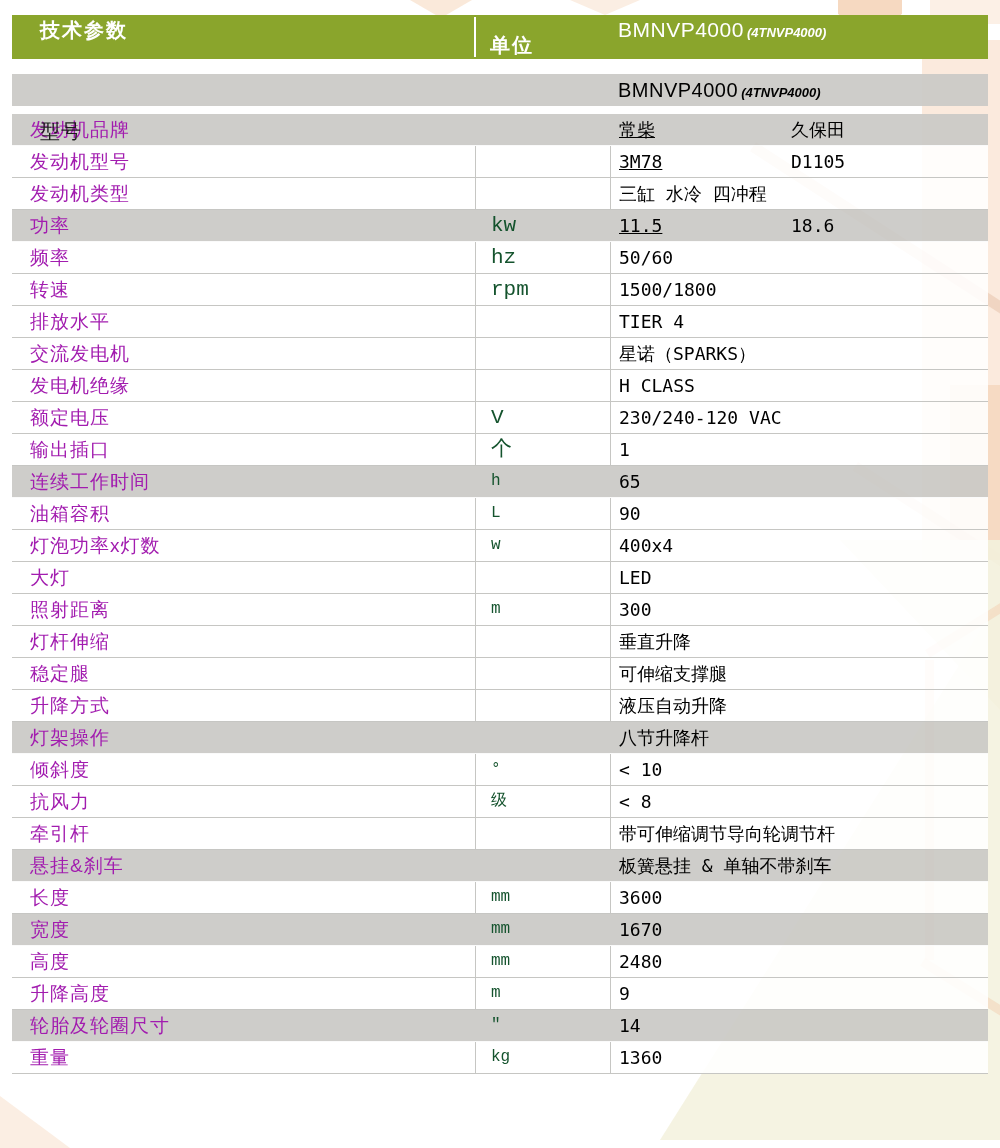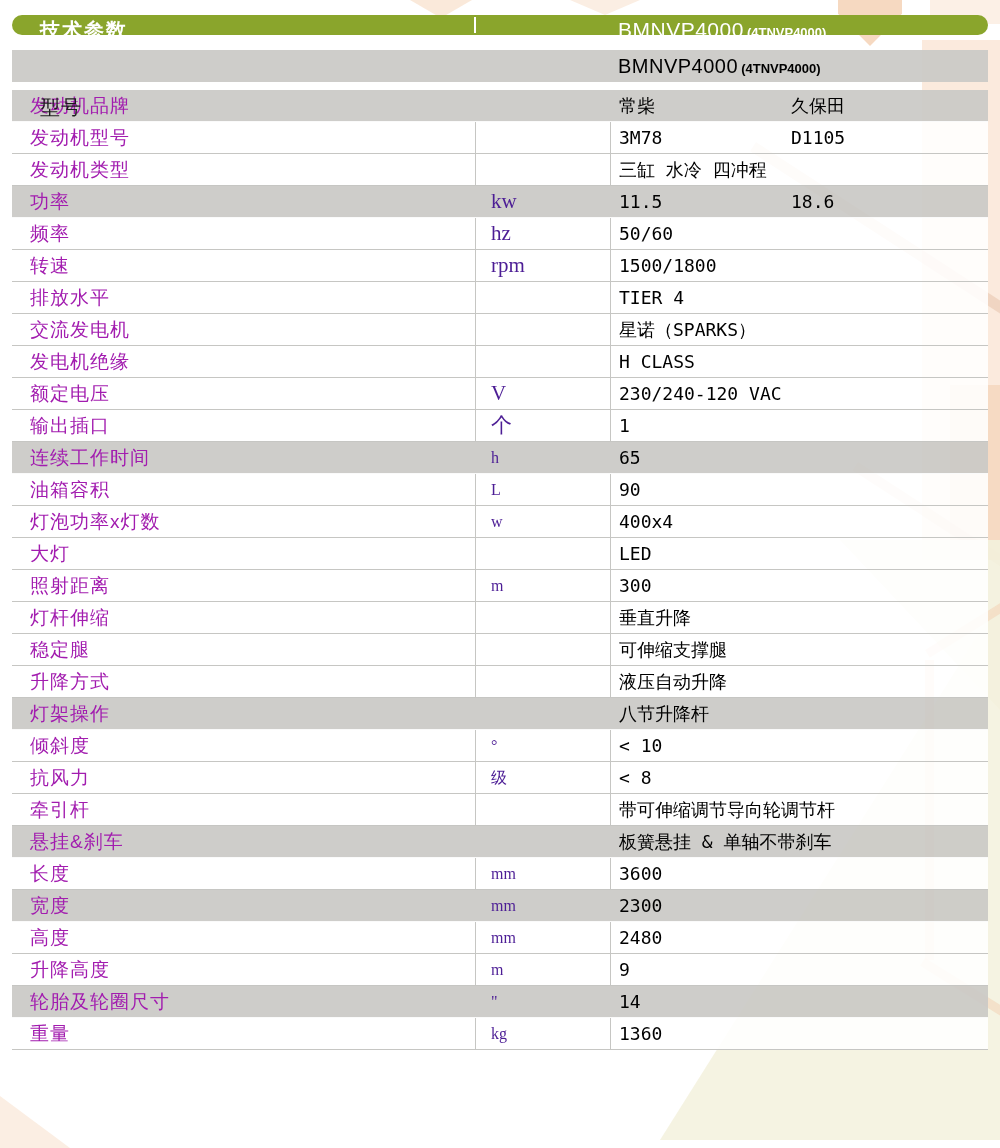--- a/index.html
+++ b/index.html
@@ -20,47 +20,47 @@
   .diag-2{left:858px;top:462px;width:230px;height:10px;background:var(--decor-line);opacity:.38;transform:rotate(33deg);transform-origin:left top;}
   .cream-hex{left:840px;top:540px;width:160px;height:170px;background:var(--decor-cream);clip-path:polygon(0 0,100% 0,100% 100%,55% 55%);opacity:.9;}
   .cream-tri{left:660px;top:600px;width:340px;height:540px;background:var(--decor-cream);clip-path:polygon(100% 0,0 100%,100% 100%);opacity:.85;}
   .hexline-v{left:925px;top:660px;width:9px;height:300px;background:var(--decor-peach-strong);opacity:.55;}
   .hexline-d1{left:925px;top:650px;width:110px;height:9px;background:var(--decor-peach-strong);opacity:.5;transform:rotate(-32deg);transform-origin:left top;}
   .hexline-d2{left:925px;top:958px;width:110px;height:9px;background:var(--decor-peach-strong);opacity:.5;transform:rotate(32deg);transform-origin:left top;}
   .corner-bl{left:0;top:1096px;width:70px;height:52px;background:var(--decor-peach);clip-path:polygon(0 0,100% 100%,0 100%);opacity:.6;}
 
   
   .table-wrap{position:absolute;left:12px;top:15px;width:976px;}
-  .thead{position:relative;height:20px;background:var(--green);margin-bottom:15px;border-radius:15px;}
+  .thead{position:relative;height:44px;background:var(--green);margin-bottom:15px;}
   .th-title{position:absolute;left:28px;top:0;line-height:30px;color:#fff;font-size:20px;font-weight:bold;letter-spacing:2px;}
   .th-divider{position:absolute;left:462px;top:2px;bottom:2px;width:2px;background:#fff;}
   .th-unit{position:absolute;left:478px;top:15px;line-height:30px;color:#fff;font-size:20px;font-weight:bold;letter-spacing:2px;}
   .th-model{position:absolute;left:606px;top:0;line-height:30px;color:#fff;}
   .model-name{font-size:21px;font-weight:normal;letter-spacing:.5px;}
-  .model-sub{font-size:13px;font-weight:bold;margin-left:3px;}
+  .model-sub{font-size:13px;font-weight:bold;margin-left:3px;font-style:italic;}
 
   .model-row{position:relative;height:32px;background:var(--gray-row);margin-bottom:8px;}
   .model-row .m-label{position:absolute;left:28px;top:0;line-height:32px;font-size:20px;color:#1c1c1c;letter-spacing:1px;margin-top:41px;}
   .model-row .m-value{position:absolute;left:606px;top:0;line-height:32px;color:#000;}
   .model-row .model-name{font-size:20px;}
 
   .row{display:flex;height:32px;box-sizing:border-box;background:rgba(255,255,255,.88);
        border-bottom:1px solid var(--border);}
   .row.gray{background:var(--gray-row);border-bottom:1px solid rgba(255,255,255,.9);}
   .c-label{box-sizing:border-box;width:463px;padding-left:18px;line-height:31px;
            font-size:19px;color:#a21caf;letter-spacing:1px;white-space:nowrap;overflow:hidden;}
   .c-unit{box-sizing:border-box;width:135px;padding-left:15px;line-height:31px;
           border-left:1px solid var(--border);
-          font-family:Liberation Serif, serif;font-size:16px;color:#4c1d95;}
+          font-family:Liberation Mono, monospace;font-size:16px;color:#14532d;}
   .c-value{box-sizing:border-box;flex:1;padding-left:8px;line-height:31px;
            border-left:1px solid var(--border);
            font-family:"DejaVu Sans Mono","Liberation Mono",monospace;font-size:18px;color:#000;white-space:nowrap;}
   .row.gray .c-unit,.row.gray .c-value{border-left-color:transparent;}
   .row.big .c-unit{font-size:21px;}
-  .c-value .v1{display:inline-block;width:172px;}
+  .c-value .v1{display:inline-block;width:172px;text-decoration:underline;}
 </style>
 </head>
 <body>
 
 <div class="page">
 
   <div class="decor">
     <div class="hex-top-1"></div>
     <div class="hex-top-2"></div>
     <div class="hex-top-3"></div>
@@ -239,21 +239,21 @@
 
   <div class="row">
     <span class="c-label">长度</span>
     <span class="c-unit">mm</span>
     <span class="c-value"><span class="v2">3600</span></span>
   </div>
 
   <div class="row gray">
     <span class="c-label">宽度</span>
     <span class="c-unit">mm</span>
-    <span class="c-value"><span class="v2">2300</span></span>
+    <span class="c-value"><span class="v2">1670</span></span>
   </div>
 
   <div class="row">
     <span class="c-label">高度</span>
     <span class="c-unit">mm</span>
     <span class="c-value"><span class="v2">2480</span></span>
   </div>
 
   <div class="row">
     <span class="c-label">升降高度</span>

